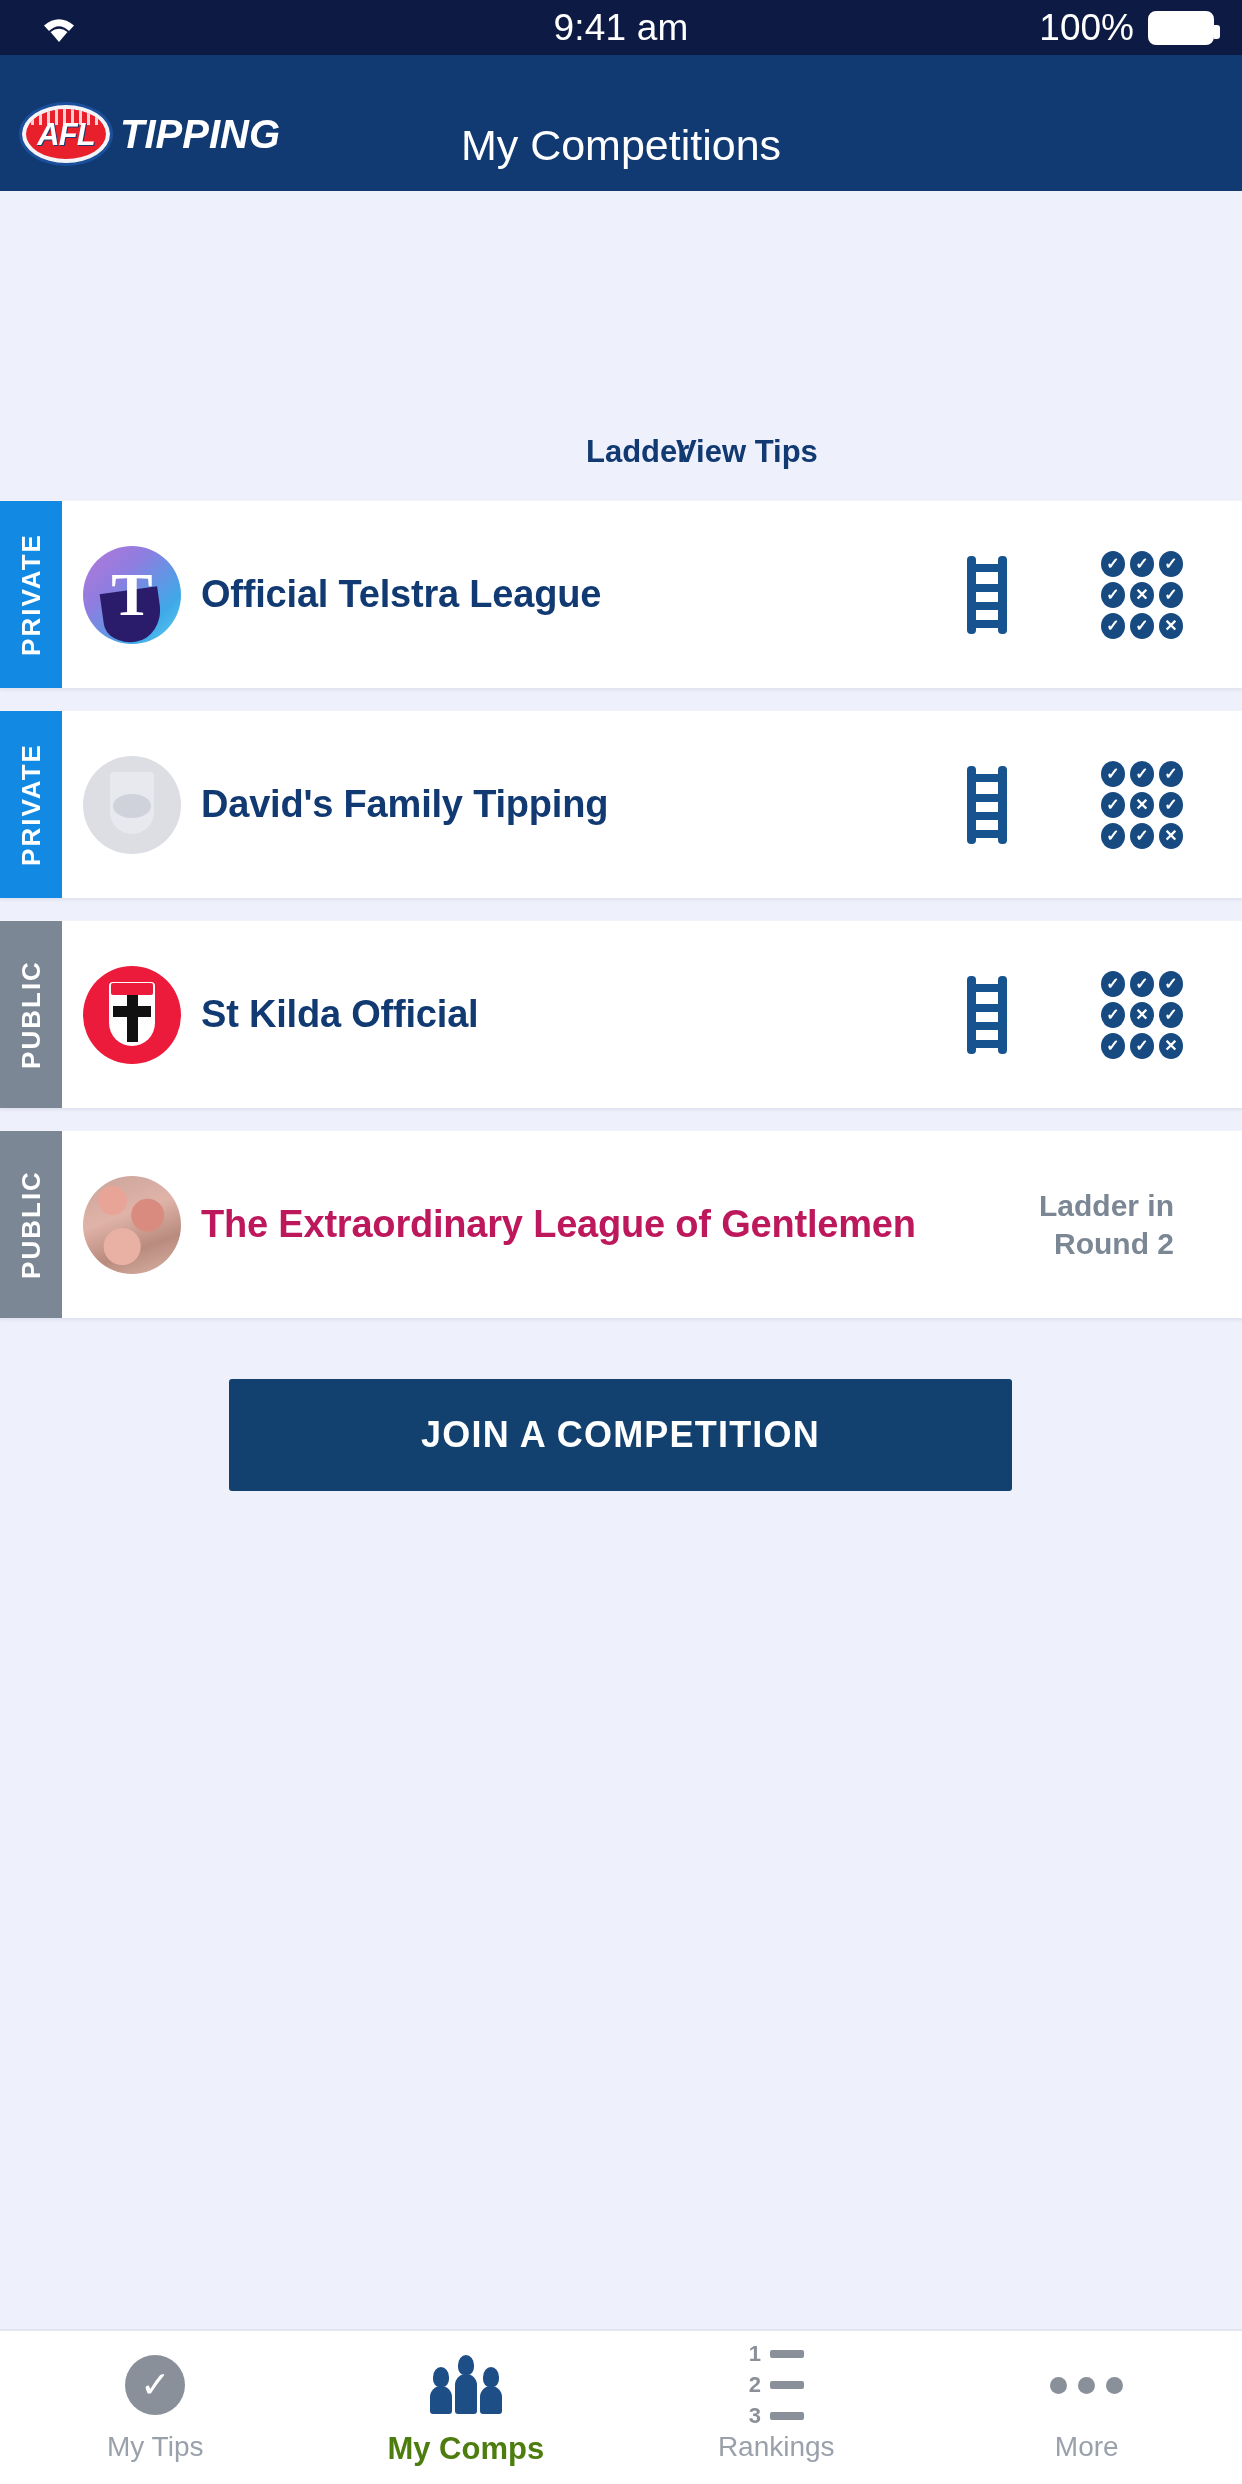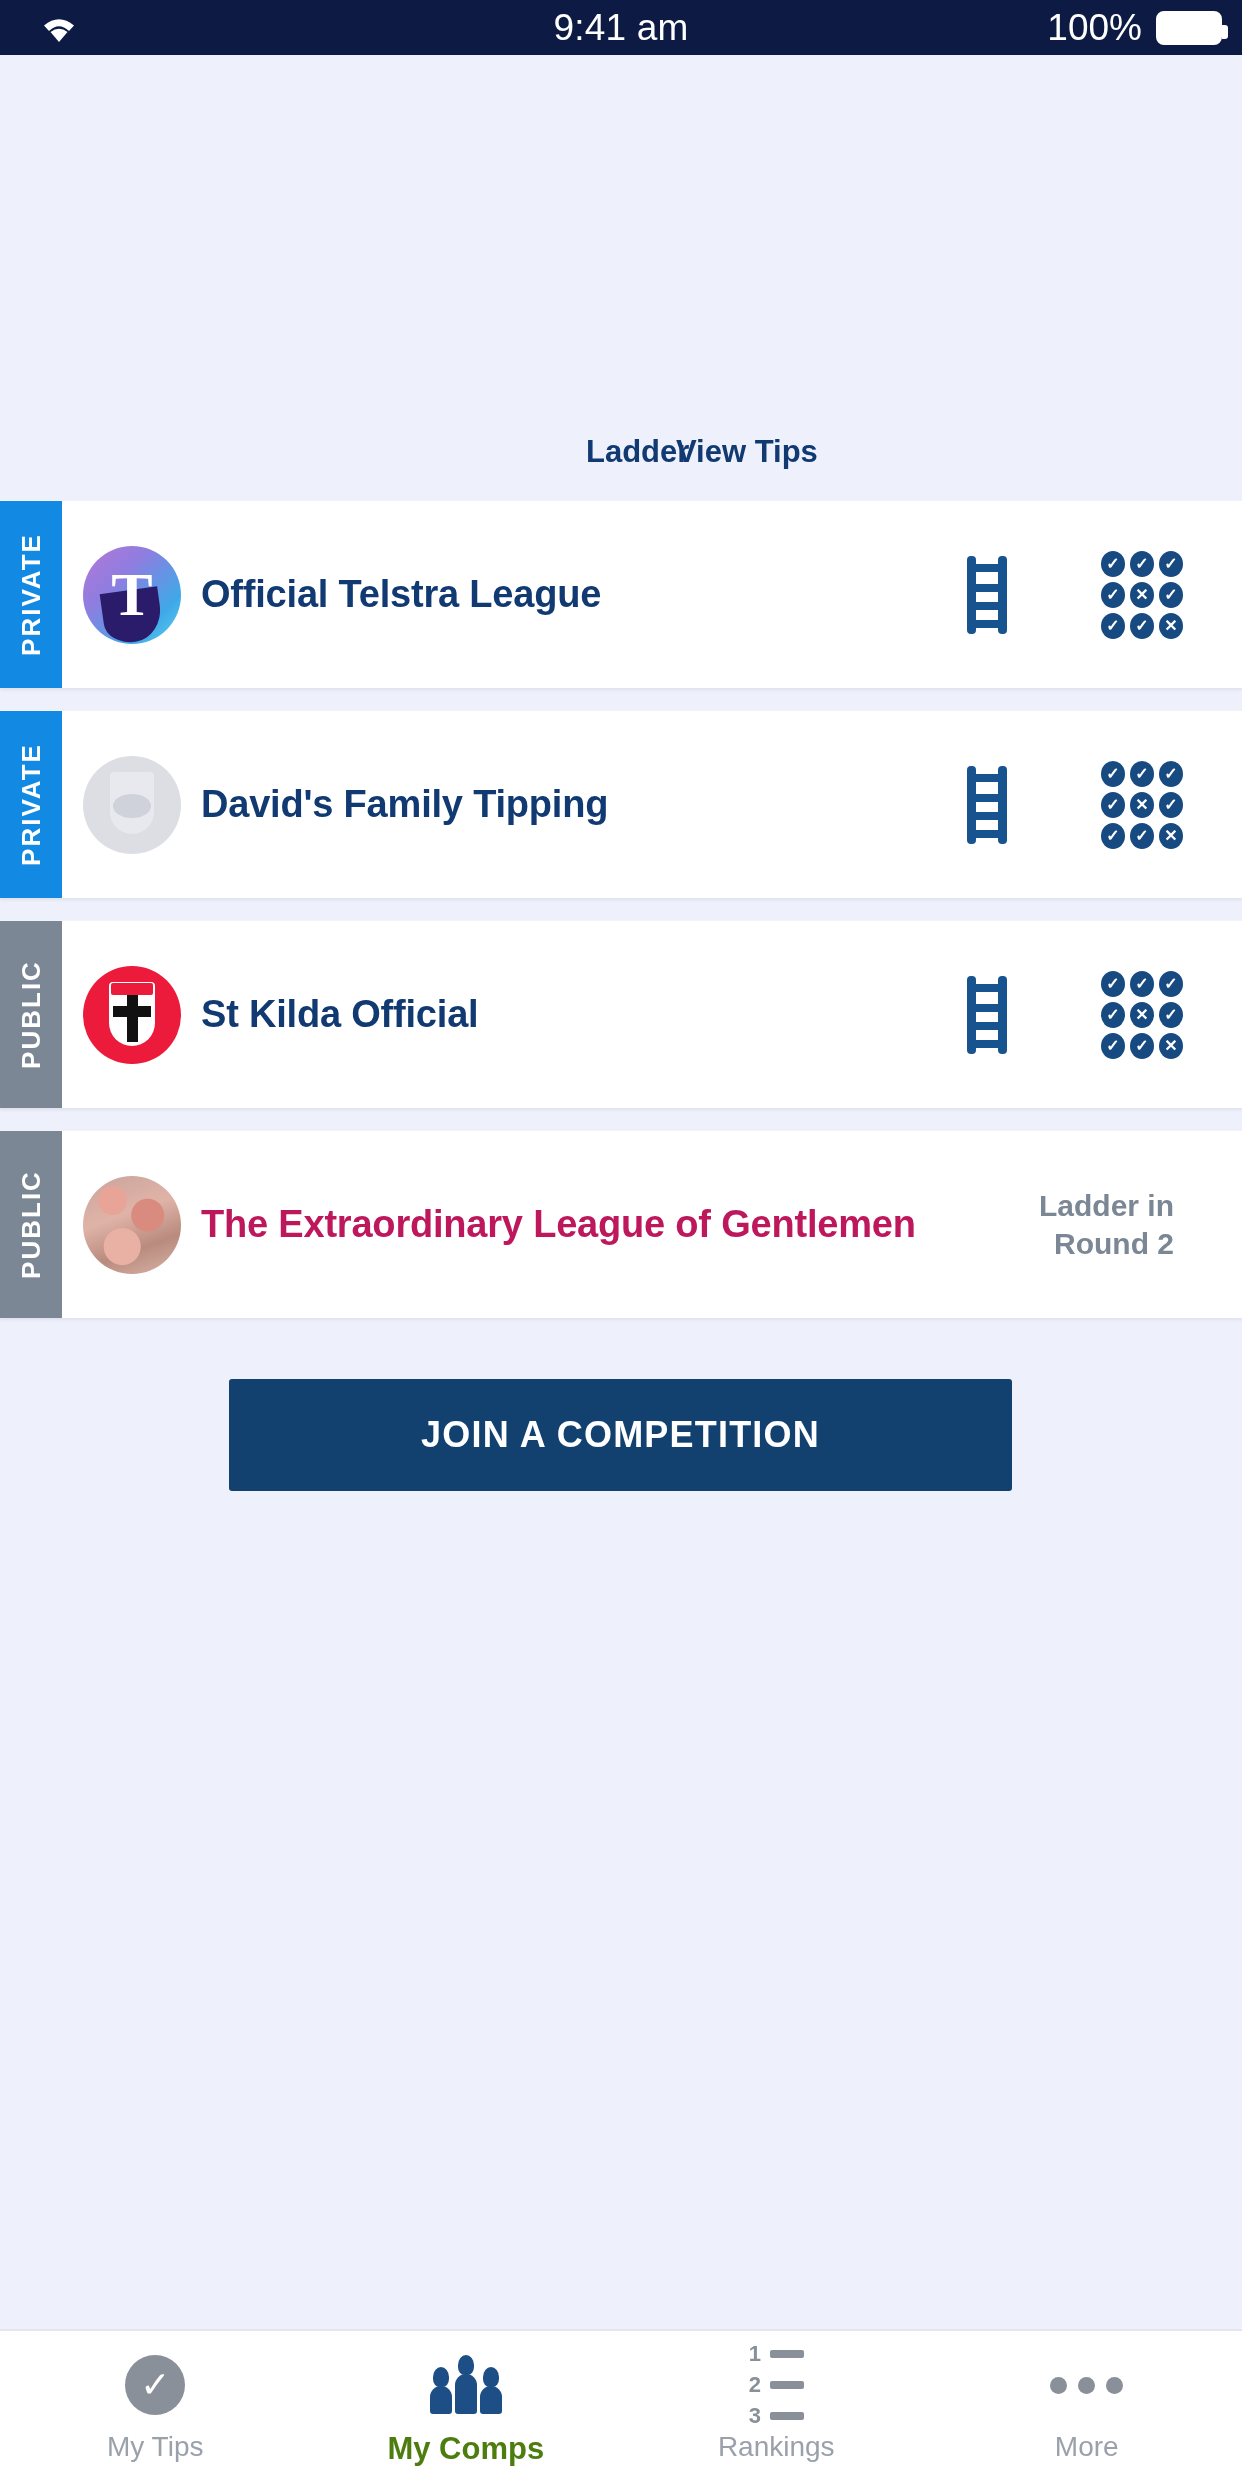--- a/index.html
+++ b/index.html
@@ -13,21 +13,21 @@
 
   
   .statusbar{
     position:absolute; left:0; top:0; width:1242px; height:55px;
     background:#0d1b44; color:#fff;
     display:flex; align-items:center;
   }
   .sb-left{ width:33%; padding-left:36px; display:flex; align-items:center; }
   .sb-mid{ width:34%; text-align:center; font-size:37px; letter-spacing:.2px; }
   .sb-right{ width:33%; display:flex; align-items:center; justify-content:flex-end;
-             padding-right:20px; gap:14px; font-size:37px; }
+             padding-right:28px; gap:14px; font-size:37px; }
   .battery{
     width:66px; height:34px; border:4px solid #fff; border-radius:8px;
     position:relative; background:#fff;
   }
   .battery::after{
     content:""; position:absolute; right:-10px; top:10px;
     width:6px; height:14px; background:#fff; border-radius:0 3px 3px 0;
   }
 
   
@@ -233,20 +233,29 @@
         <path d="M2 6.5 Q23 -9 44 6.5" stroke="#ffffff" stroke-width="0" fill="none"></path>
       </svg>
     </div>
     <div class="sb-mid">9:41 am</div>
     <div class="sb-right">
       <span>100%</span>
       <span class="battery"></span>
     </div>
   </div>
 
+  <div class="navbar">
+    <div class="logo-wrap">
+      <span class="afl-oval">
+        <span class="afl-txt">AFL</span>
+      </span>
+      <span class="tipping-txt">TIPPING</span>
+    </div>
+    <div class="nav-title">My Competitions</div>
+  </div>
 
   <div class="col-head">
     <span class="ch-ladder">Ladder</span>
     <span class="ch-tips">View Tips</span>
   </div>
 
   <div class="rows">
 
     <div class="row h1">
       <div class="badge private">

